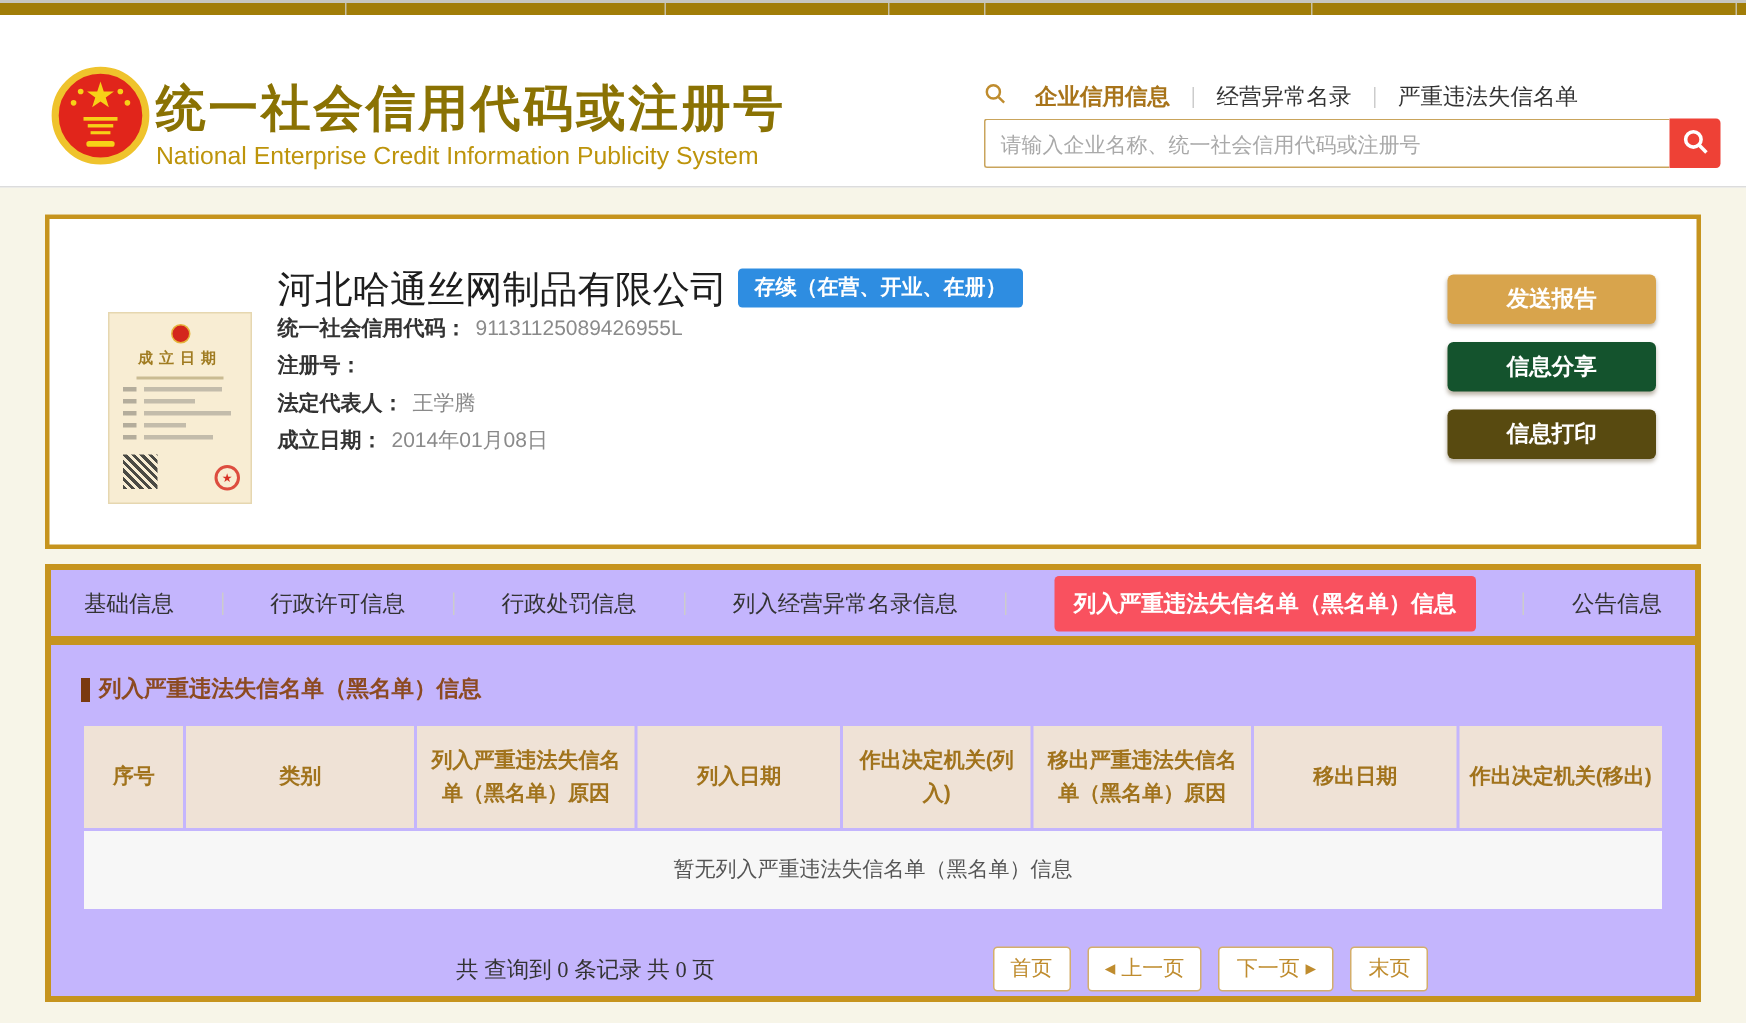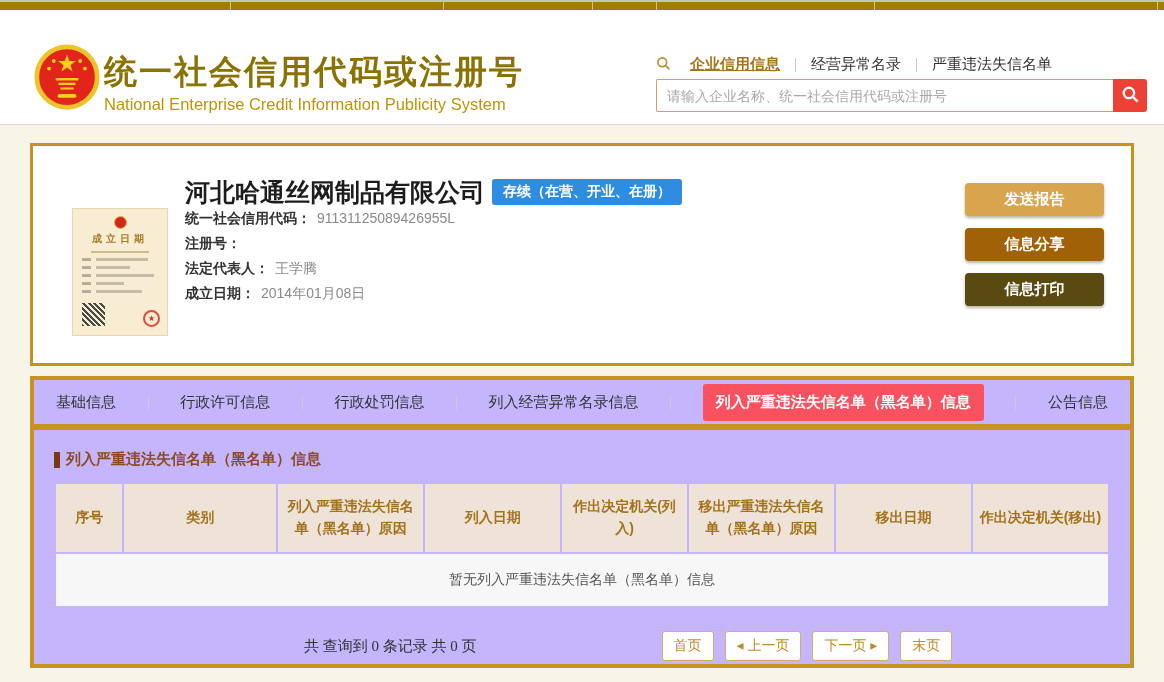--- a/index.html
+++ b/index.html
@@ -11,21 +11,21 @@
   .topbar .tick { position:absolute; top:0; width:1px; height:10px; background:#cfcfc9; opacity:.8; }
 
   
   .header { position:absolute; top:10px; left:0; width:100%; height:115px; background:#ffffff; border-bottom:1px solid #dcdcdc; }
   .logo { position:absolute; left:33px; top:32px; width:68px; height:72px; }
   .brand-cn { position:absolute; left:104px; top:40px; font-size:33px; font-weight:bold; color:#8a7203; letter-spacing:2px; white-space:nowrap; }
   .brand-en { position:absolute; left:104px; top:85px; font-size:16.5px; color:#bd940b; white-space:nowrap; }
 
   .hnav { position:absolute; left:656px; top:45px; display:flex; align-items:center; gap:15px; font-size:15px; white-space:nowrap; }
   .hnav .navlink { color:#333; text-decoration:none; cursor:pointer; }
-  .hnav .navlink.gold { color:#a8741a; text-decoration:underline; font-weight:bold; }
+  .hnav .navlink.gold { color:#a8741a; font-weight:bold; }
   .hnav .vdiv { width:1px; height:14px; background:#ccc; }
   .hnav .mag { display:inline-block; vertical-align:-2px; margin-right:4px; }
 
   .searchbar { position:absolute; left:656px; top:69px; width:491px; height:33px; display:flex; }
   .search-input { flex:1; height:33px; border:1px solid #c9a45c; border-right:none; border-radius:2px 0 0 2px; padding:0 10px; font-size:14px; color:#333; outline:none; font-family:inherit; }
   .search-input::placeholder { color:#a9a9a9; }
   .search-btn { width:34px; height:33px; background:#ee4136; border:none; border-radius:0 3px 3px 0; cursor:pointer; display:flex; align-items:center; justify-content:center; }
 
   
   .card-company { position:absolute; left:30px; top:143px; width:1104px; height:223px; background:#fff; border:3px solid #c6941e; }
@@ -34,32 +34,32 @@
   .lic-emblem { width:13px; height:13px; border-radius:50%; background:#d4261c; border:1px solid #e5b33a; margin:7px auto 3px; }
   .lic-title { text-align:center; color:#a07c22; font-size:10px; font-weight:bold; letter-spacing:4px; white-space:nowrap; overflow:hidden; }
   .lic-line { height:2px; background:#c9bb92; margin:5px auto 0; width:58px; }
   .lic-row { display:flex; gap:5px; margin:5px 9px 0; }
   .lic-row .k { width:9px; height:3px; background:#b4ad9c; }
   .lic-row .v { height:3px; background:#c3bcab; }
   .lic-qr { position:absolute; left:9px; bottom:9px; width:23px; height:23px;
             background:repeating-linear-gradient(45deg,#4a4a44 0 2px,#f8edd3 2px 4px); }
   .lic-seal { position:absolute; right:7px; bottom:8px; width:17px; height:17px; border:2px solid rgba(216,48,36,.85); border-radius:50%; color:#d83024; font-size:8px; line-height:14px; text-align:center; }
 
-  .company-name { position:absolute; left:152px; top:30px; font-family:"Liberation Serif","DejaVu Serif",serif; font-size:25px; font-weight:bold; color:#1d1d1d; white-space:nowrap; }
+  .company-name { position:absolute; left:152px; top:30px; font-family:"Liberation Serif","DejaVu Serif",serif; font-size:25px; font-weight:normal; color:#1d1d1d; white-space:nowrap; }
   .status-badge { position:absolute; left:459px; top:33px; background:#2e8de1; color:#fff; font-size:14px; font-weight:bold; padding:4px 11px; border-radius:3px; white-space:nowrap; }
 
   .fields { position:absolute; left:152px; top:64px; }
   .frow { height:25px; font-size:14px; white-space:nowrap; }
   .flabel { font-weight:bold; color:#333; }
   .fvalue { color:#8a8a8a; margin-left:6px; }
 
   .actions { position:absolute; left:932px; top:37px; width:139px; display:flex; flex-direction:column; gap:12px; }
   .abtn { height:33px; border:none; border-radius:4px; color:#fff; font-size:15px; font-weight:bold; cursor:pointer; box-shadow:0 2px 3px rgba(60,40,0,.35); font-family:inherit; }
   .abtn.send  { background:#d8a44c; }
-  .abtn.share { background:#a16207; }
+  .abtn.share { background:#14532d; }
   .abtn.print { background:#584a10; }
 
   
   .card-tabs { position:absolute; left:30px; top:376px; width:1104px; height:292px; background:#c4b5fd; border:4px solid #c6941e; }
   .tabrow { height:50px; border-bottom:6px solid #c6941e; display:flex; align-items:center; justify-content:space-between; padding:0 22px; }
   .tab { font-size:15px; color:#333; cursor:pointer; white-space:nowrap; }
   .tab.active { background:#f9515f; color:#fff; font-weight:bold; padding:9px 13px; border-radius:3px; }
   .tdiv { width:1px; height:15px; background:#ccc; }
 
   .content { padding:18px 20px 0; }

